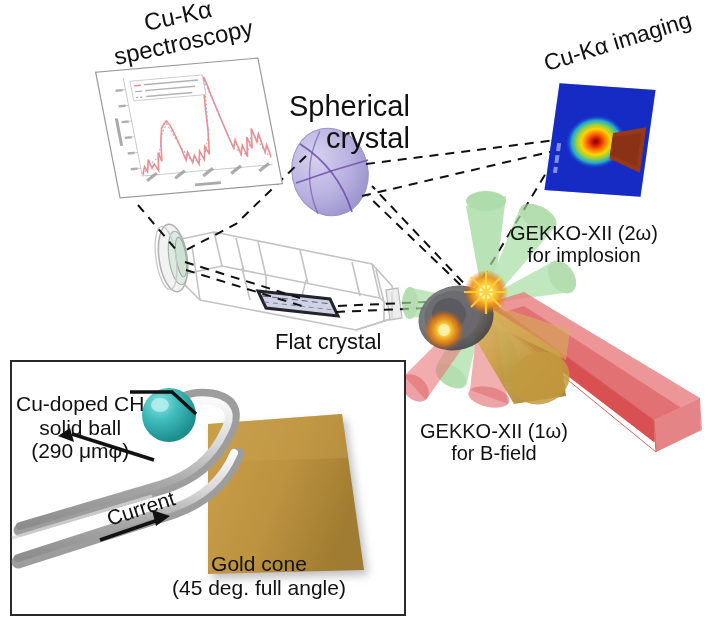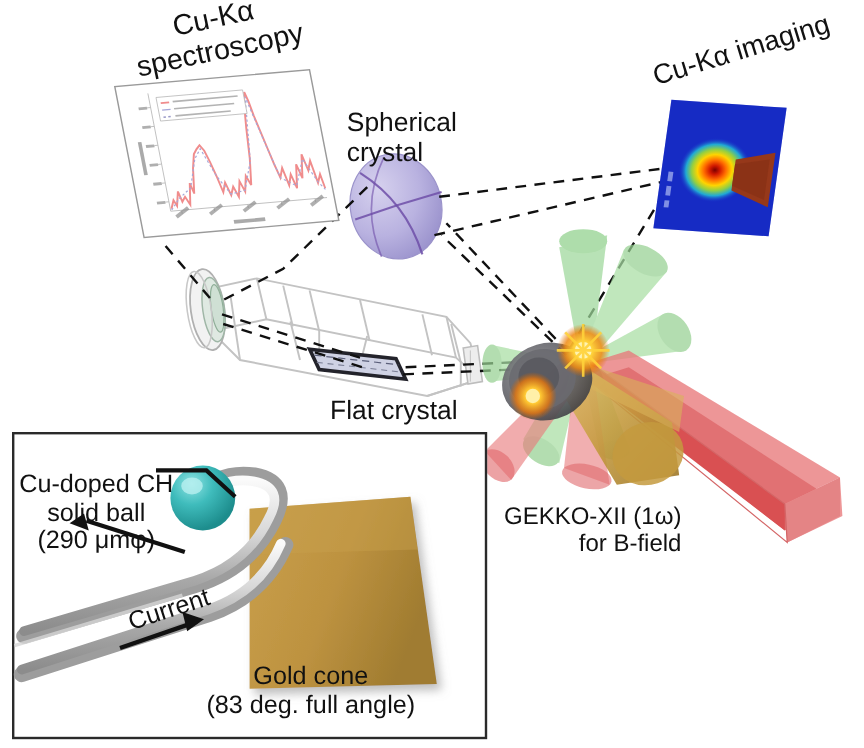--- a/index.html
+++ b/index.html
@@ -331,35 +331,37 @@
         <path d="M88 178 L152 156" stroke="#111" stroke-width="3.6" fill="none"></path>
         <path d="M158 154 L140 148 L144 164 Z"></path>
       </g>
     </svg>
   </div>
 
   <div class="lbl txt" style="left:106px;top:18px;font-size:24px;text-align:center;
               transform:rotate(-12deg);transform-origin:left top;">Cu-Kα
 spectroscopy</div>
 
-  <div class="lbl txt" style="left:289px;top:90px;font-size:22px;text-align:left;">Spherical
+  <div class="lbl txt" style="left:289px;top:90px;font-size:29px;text-align:right;">Spherical
 crystal</div>
 
   <div class="lbl txt" style="left:541px;top:52px;font-size:23px;
               transform:rotate(-17deg);transform-origin:left top;">Cu-Kα imaging</div>
 
   <div class="lbl txt" style="left:252px;top:330px;font-size:22px;margin-left:23px;">Flat crystal</div>
 
-
-  <div class="lbl txt" style="left:420px;top:420px;font-size:20px;text-align:right;">GEKKO-XII (1ω)
+  <div class="lbl txt" style="left:510px;top:222px;font-size:20px;text-align:center;">GEKKO-XII (2ω)
+for implosion</div>
+
+  <div class="lbl txt" style="left:420px;top:420px;font-size:20px;text-align:center;">GEKKO-XII (1ω)
 for B-field</div>
 
   <div class="lbl txt" style="left:16px;top:392px;font-size:21px;text-align:center;z-index:8;">Cu-doped CH
 solid ball
 (290 μmφ)</div>
 
   <div class="lbl txt" style="left:104px;top:508px;font-size:21px;z-index:8;
               transform:rotate(-18deg);transform-origin:left top;">Current</div>
 
   <div class="lbl txt" style="left:172px;top:552px;font-size:21px;text-align:center;z-index:8;">Gold cone
-(83 deg. full angle)</div>
+(45 deg. full angle)</div>
 
 </div>
 
 </body></html>

